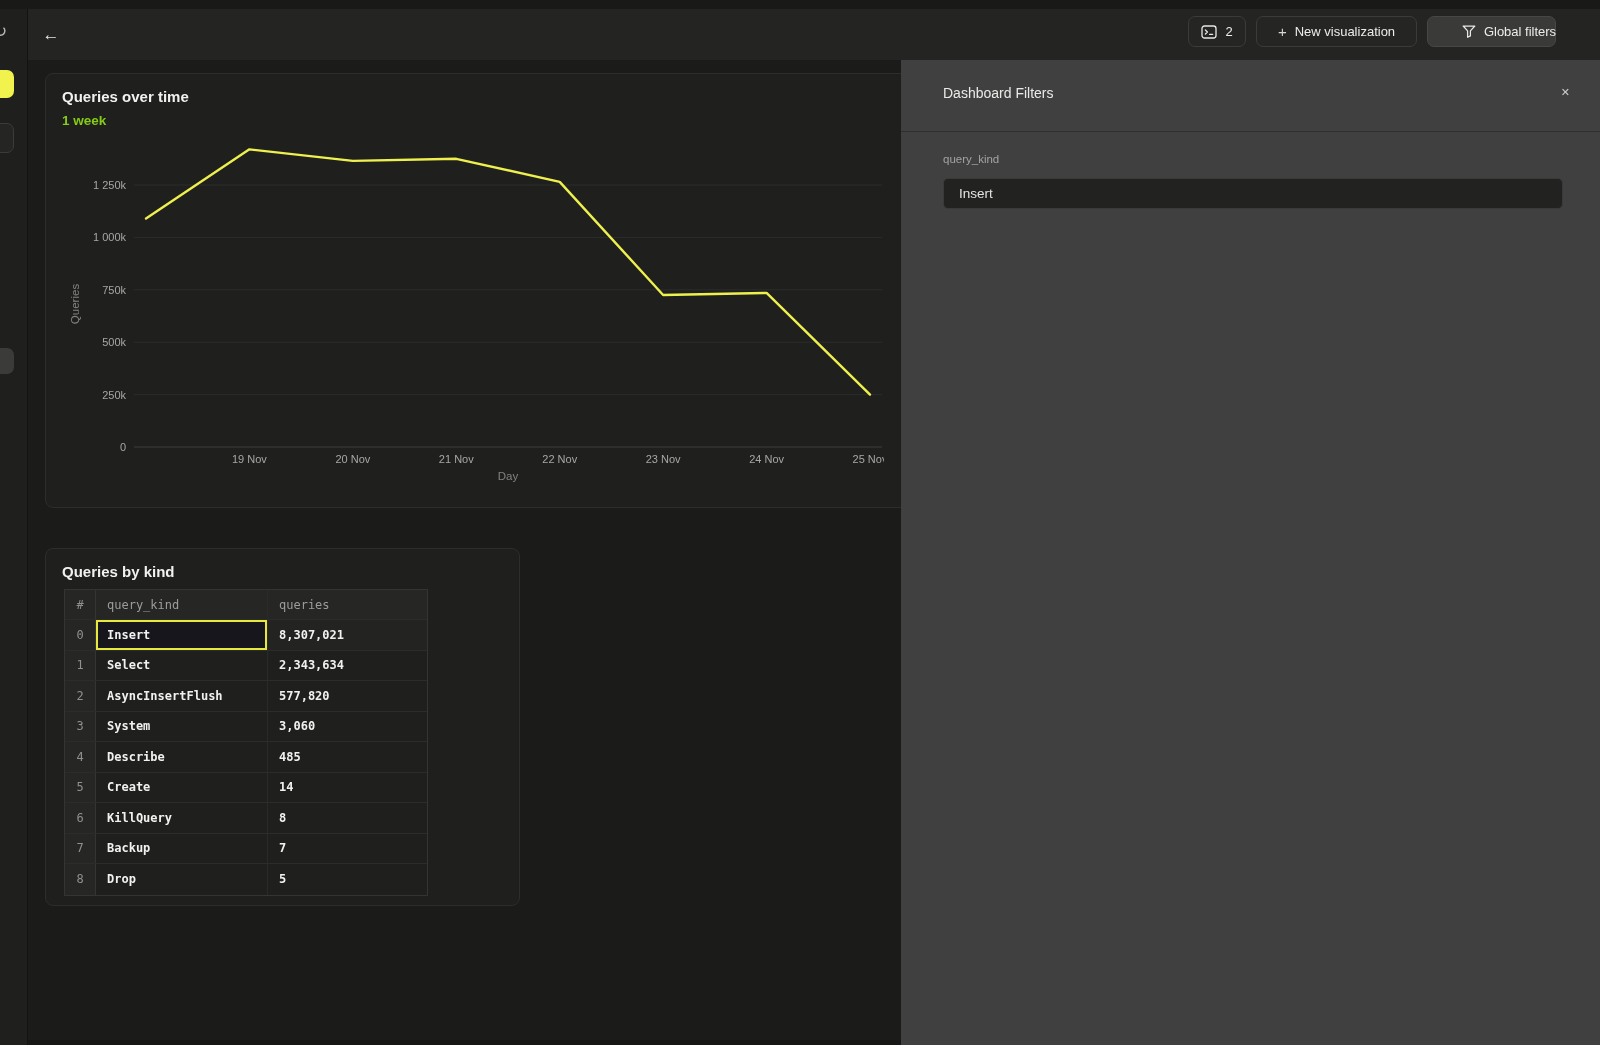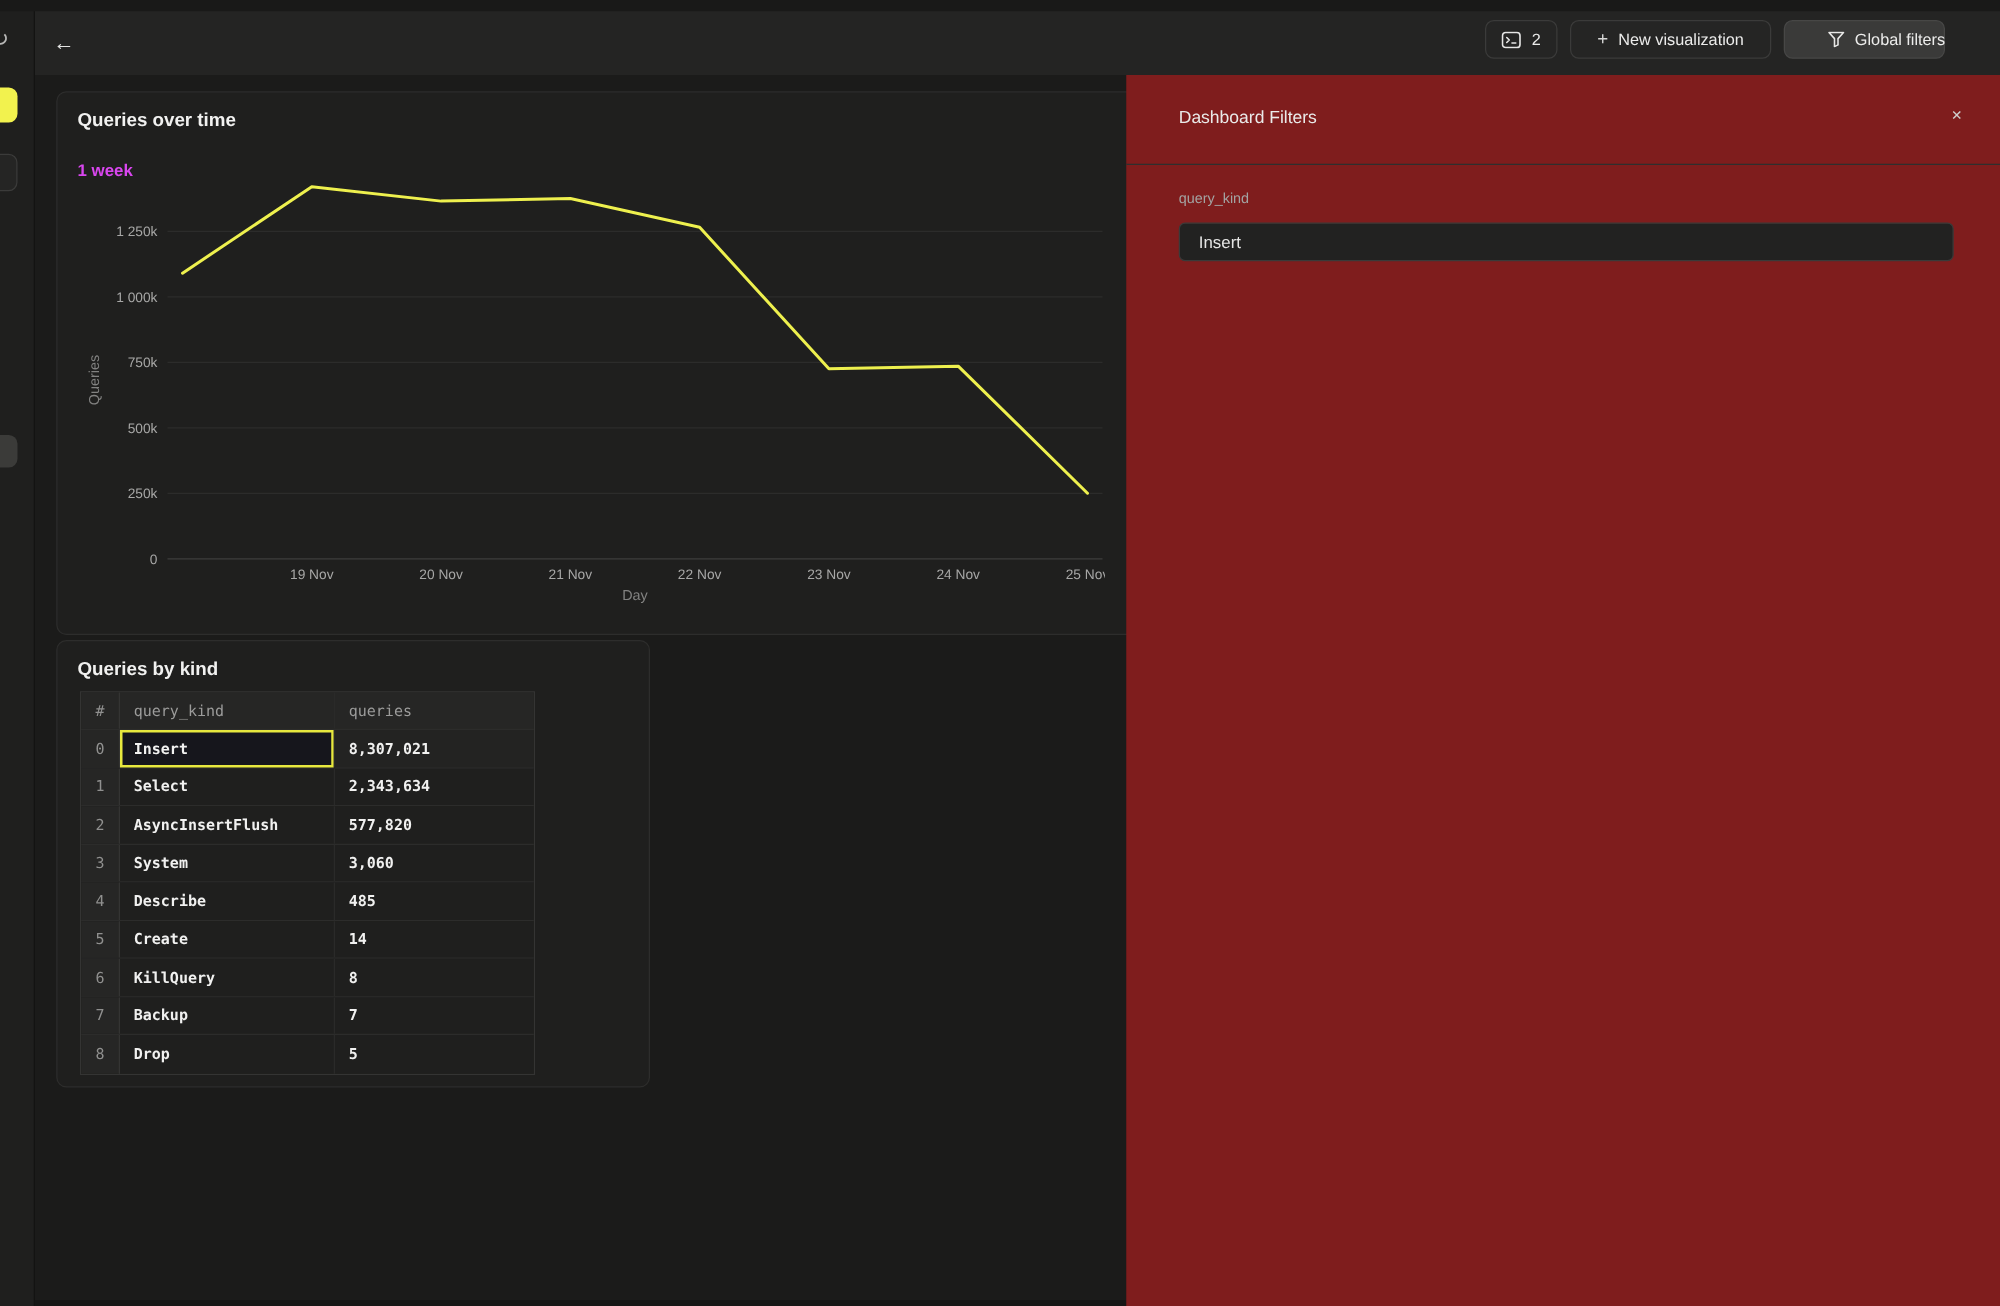--- a/index.html
+++ b/index.html
@@ -29,23 +29,23 @@
   .tb-btn .plus { font-size:15px; color:#d7d7d6; }
   .btn-console { left:1160px; width:58px; justify-content:center; }
   .btn-newviz { left:1228px; width:161px; justify-content:center; }
   .btn-gfilters { left:1399px; width:129px; justify-content:center; background:#3a3a39; border-color:#474746;padding-left:48px; }
 
   
   .main { position:absolute; left:28px; top:60px; width:873px; height:985px; background:#1b1b1a; }
   .main::after { content:""; position:absolute; left:0; bottom:0; width:100%; height:5px; background:#161615; }
   .card { position:absolute; background:#1f1f1e; border:1px solid #2d2d2c; border-radius:8px; }
   .chart-card { left:17px; top:13px; width:916px; height:435px; }
-  .table-card { left:17px; top:452px; width:475px; height:358px; }
+  .table-card { left:17px; top:488px; width:475px; height:358px; }
   .card h2 { position:absolute; left:16px; top:14px; font-size:15px; font-weight:700; color:#f1f1f0; }
-  .card h3 { position:absolute; left:16px; top:39px; font-size:13.5px; font-weight:700; color:#d946ef;margin-top:16px; }
+  .card h3 { position:absolute; left:16px; top:39px; font-size:13.5px; font-weight:700; color:#84cc16; }
   .chart-svg { position:absolute; left:0; top:0; }
   .chart-svg text.tick { font-family:"Liberation Sans", sans-serif; font-size:11px; fill:#a7a7a6; }
   .chart-svg text.axis-title { font-family:"Liberation Sans", sans-serif; font-size:11.5px; fill:#828281; }
 
   
   .qtable { position:absolute; left:18px; top:40px; width:364px; border:1px solid #343433;
             font-family:"DejaVu Sans Mono","Liberation Mono",monospace; font-size:12px; }
   .trow { display:flex; height:30.5px; border-bottom:1px solid #2c2c2b; background:#1f1f1e; }
   .trow:last-child { border-bottom:none; }
   .trow.thead { height:30px; background:#262625; color:#9c9c9b; }
@@ -54,21 +54,21 @@
   .tc-idx { width:31px; justify-content:center; background:#262625; color:#90908f;
             border-right:1px solid #343433; }
   .thead .tc-idx { border-right:1px solid #343433; }
   .tc-kind { width:172px; padding-left:11px; border-right:1px solid #2a2a29; color:#f1f1f0;
              font-weight:700; position:relative; cursor:pointer; }
   .tc-val { width:158px; padding-left:11px; color:#f1f1f0; font-weight:700; cursor:pointer; }
   .thead .tc-kind, .thead .tc-val { color:#9c9c9b; font-weight:400; cursor:default; }
   .tc-kind.cell-selected { box-shadow:inset 0 0 0 2px #e7e83e; background:#16161c; }
 
   
-  .filters-panel { position:absolute; left:901px; top:60px; width:699px; height:985px; background:#7f1d1d; }
+  .filters-panel { position:absolute; left:901px; top:60px; width:699px; height:985px; background:#404040; }
   .panel-head { position:absolute; left:0; top:0; width:100%; height:72px; border-bottom:1px solid #2f2f2e; }
   .panel-title { position:absolute; left:42px; top:25px; font-size:14px; color:#eaeae9; }
   .panel-close { position:absolute; right:26px; top:22px; background:none; border:none; color:#cfcfce;
                  font-size:11px; cursor:pointer; padding:4px; }
   .field-label { position:absolute; left:42px; top:93px; font-size:11.5px; color:#a3a3a2; }
   .filter-input { position:absolute; left:42px; top:118px; width:620px; height:31px; background:#222221;
                   border:1px solid #3a3a39; border-radius:5px; display:flex; align-items:center;
                   padding-left:15px; font-size:13.5px; color:#e4e4e3; cursor:pointer; }
 
   .top-strip { position:absolute; left:0; top:0; width:1600px; height:9px; background:#191918; }

